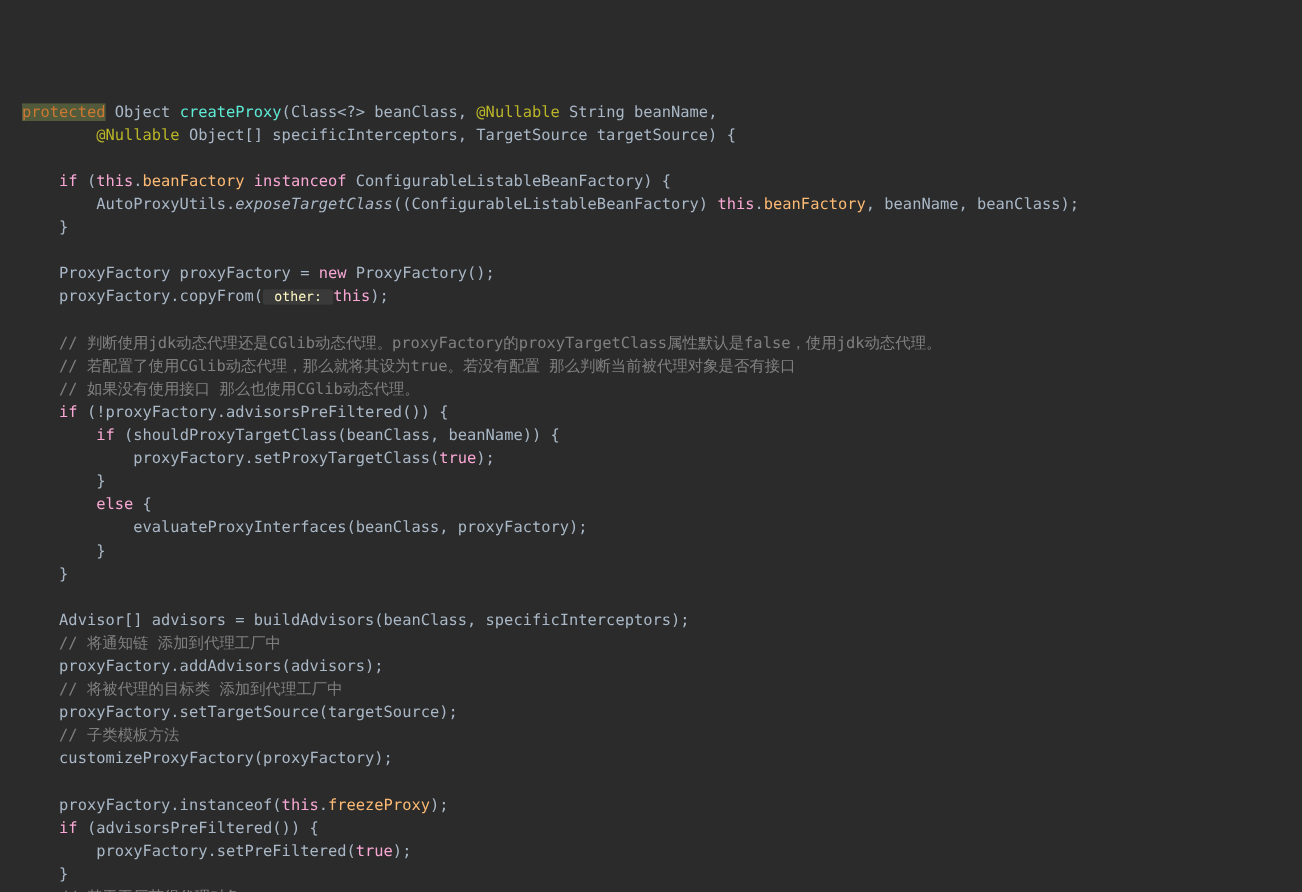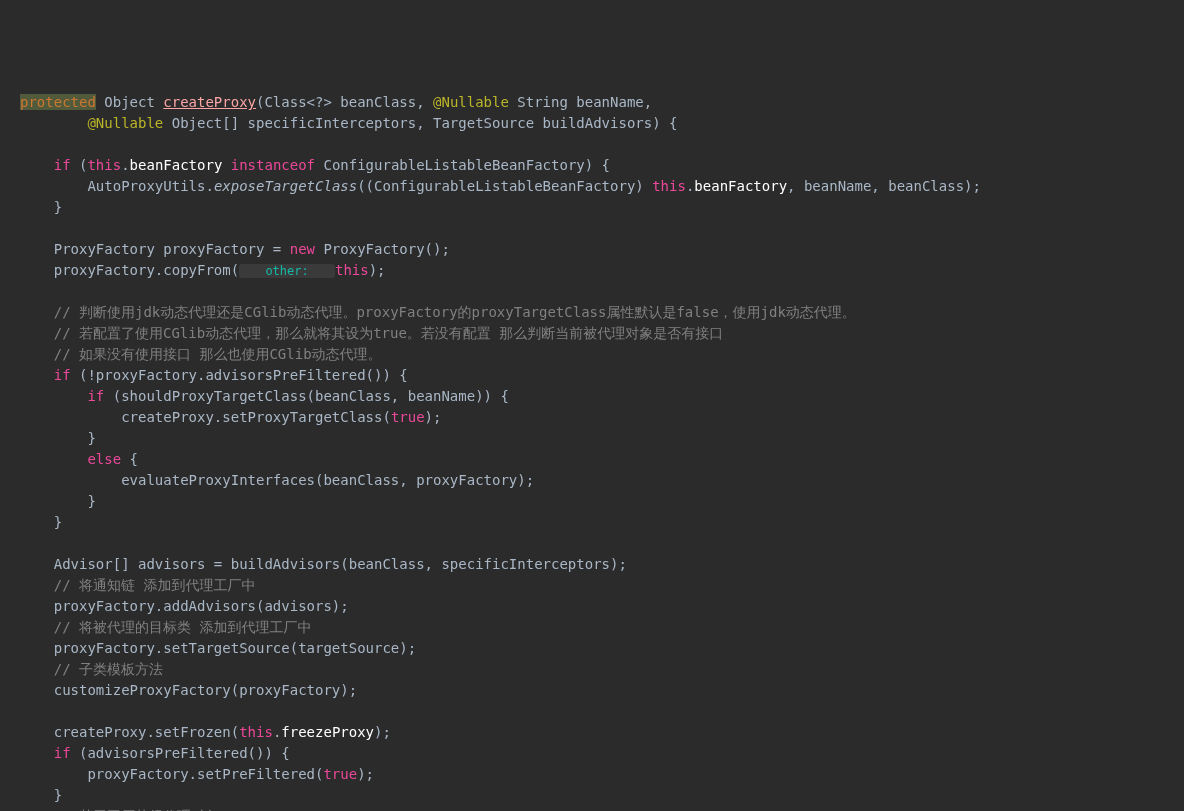--- a/index.html
+++ b/index.html
@@ -8,65 +8,65 @@
       font-family: 'Menlo', 'Monaco', 'Consolas', monospace;
       font-size: 14px;
       line-height: 1.5;
       color: #a9b7c6;
       padding: 8px 0 8px 20px;
       white-space: pre;
       overflow-x: auto;
       width: 1184px;
       position: relative;
     }
-    .kw { color: #ec4899; text-align: right; }
+    .kw { color: #f9a8d4; text-align: right; }
     .kw-hl { color: #cc7832; background: #515a3a; }
-    .method-decl { color: #fca5a5; text-decoration: underline; }
+    .method-decl { color: #5eead4; }
     .method-italic { color: #a9b7c6; font-style: italic; }
     .annotation { color: #bbb529; margin-top: 40px; }
-    .field { color: #ffffff; }
+    .field { color: #fdba74; }
     .comment { color: #808080; }
-    .param-hint { color: #14b8a6; background: #3a3a3a; border-radius: 3px; padding: 0 19px; font-size: 12px; }
+    .param-hint { color: #fef9c3; background: #3a3a3a; border-radius: 3px; padding: 0 3px; font-size: 12px; }
   </style>
 </head>
 <body>
 
 
 
 <div><span><span class="kw-hl">protected</span><span> Object </span><span class="method-decl">createProxy</span><span>(Class&lt;?&gt; beanClass, </span><span class="annotation">@Nullable</span><span> String beanName,</span></span>
-<span><span>        </span><span class="annotation">@Nullable</span><span> Object[] specificInterceptors, TargetSource buildAdvisors) {</span></span>
+<span><span>        </span><span class="annotation">@Nullable</span><span> Object[] specificInterceptors, TargetSource targetSource) {</span></span>
 
 <span><span>    </span><span class="kw">if</span><span> (</span><span class="kw">this</span><span>.</span><span class="field">beanFactory</span><span> </span><span class="kw">instanceof</span><span> ConfigurableListableBeanFactory) {</span></span>
 <span><span>        AutoProxyUtils.</span><span class="method-italic">exposeTargetClass</span><span>((ConfigurableListableBeanFactory) </span><span class="kw">this</span><span>.</span><span class="field">beanFactory</span><span>, beanName, beanClass);</span></span>
 <span><span>    </span><span>}</span></span>
 
 <span><span>    ProxyFactory proxyFactory = </span><span class="kw">new</span><span> ProxyFactory();</span></span>
 <span><span>    proxyFactory.copyFrom(</span><span class="param-hint"> other: </span><span class="kw">this</span><span>);</span></span>
 
 <span><span>    </span><span class="comment">// 判断使用jdk动态代理还是CGlib动态代理。proxyFactory的proxyTargetClass属性默认是false，使用jdk动态代理。</span></span>
 <span><span>    </span><span class="comment">// 若配置了使用CGlib动态代理，那么就将其设为true。若没有配置 那么判断当前被代理对象是否有接口</span></span>
 <span><span>    </span><span class="comment">// 如果没有使用接口 那么也使用CGlib动态代理。</span></span>
 <span><span>    </span><span class="kw">if</span><span> (!proxyFactory.advisorsPreFiltered()) {</span></span>
 <span><span>        </span><span class="kw">if</span><span> (shouldProxyTargetClass(beanClass, beanName)) {</span></span>
-<span><span>            createProxy.setProxyTargetClass(</span><span class="kw">true</span><span>);</span></span>
+<span><span>            proxyFactory.setProxyTargetClass(</span><span class="kw">true</span><span>);</span></span>
 <span><span>        </span><span>}</span></span>
 <span><span>        </span><span class="kw">else</span><span> {</span></span>
 <span><span>            evaluateProxyInterfaces(beanClass, proxyFactory);</span></span>
 <span><span>        </span><span>}</span></span>
 <span><span>    </span><span>}</span></span>
 
 <span><span>    Advisor[] advisors = buildAdvisors(beanClass, specificInterceptors);</span></span>
 <span><span>    </span><span class="comment">// 将通知链 添加到代理工厂中</span></span>
 <span><span>    proxyFactory.addAdvisors(advisors);</span></span>
 <span><span>    </span><span class="comment">// 将被代理的目标类 添加到代理工厂中</span></span>
 <span><span>    proxyFactory.setTargetSource(targetSource);</span></span>
 <span><span>    </span><span class="comment">// 子类模板方法</span></span>
 <span><span>    customizeProxyFactory(proxyFactory);</span></span>
 
-<span><span>    createProxy.setFrozen(</span><span class="kw">this</span><span>.</span><span class="field">freezeProxy</span><span>);</span></span>
+<span><span>    proxyFactory.instanceof(</span><span class="kw">this</span><span>.</span><span class="field">freezeProxy</span><span>);</span></span>
 <span><span>    </span><span class="kw">if</span><span> (advisorsPreFiltered()) {</span></span>
 <span><span>        proxyFactory.setPreFiltered(</span><span class="kw">true</span><span>);</span></span>
 <span><span>    </span><span>}</span></span>
 <span><span>    </span><span class="comment">// 基于工厂获得代理对象</span></span>
 
 </div>
 
 
 
 

